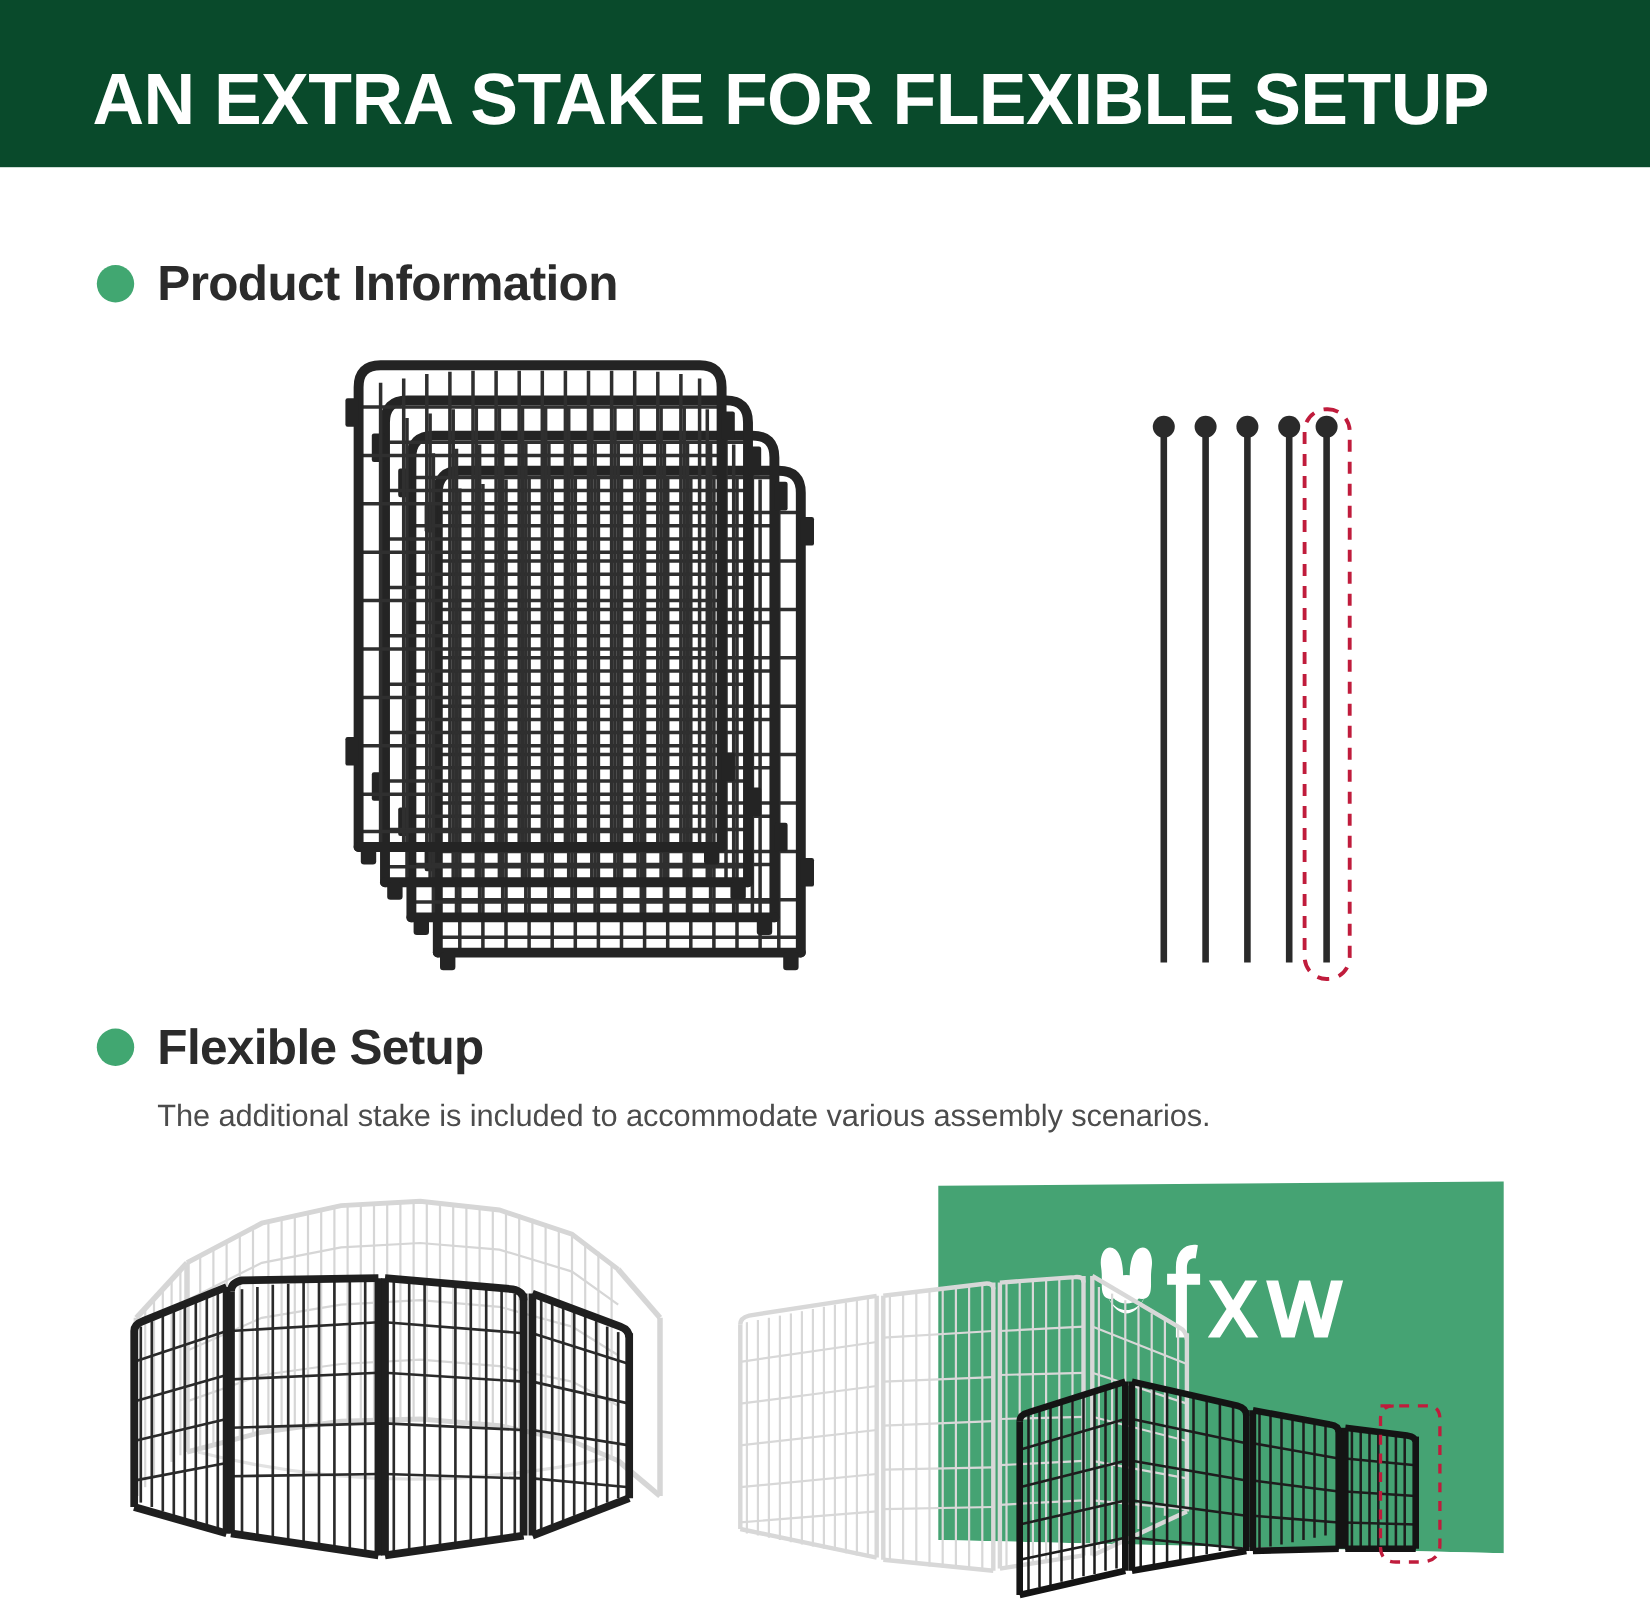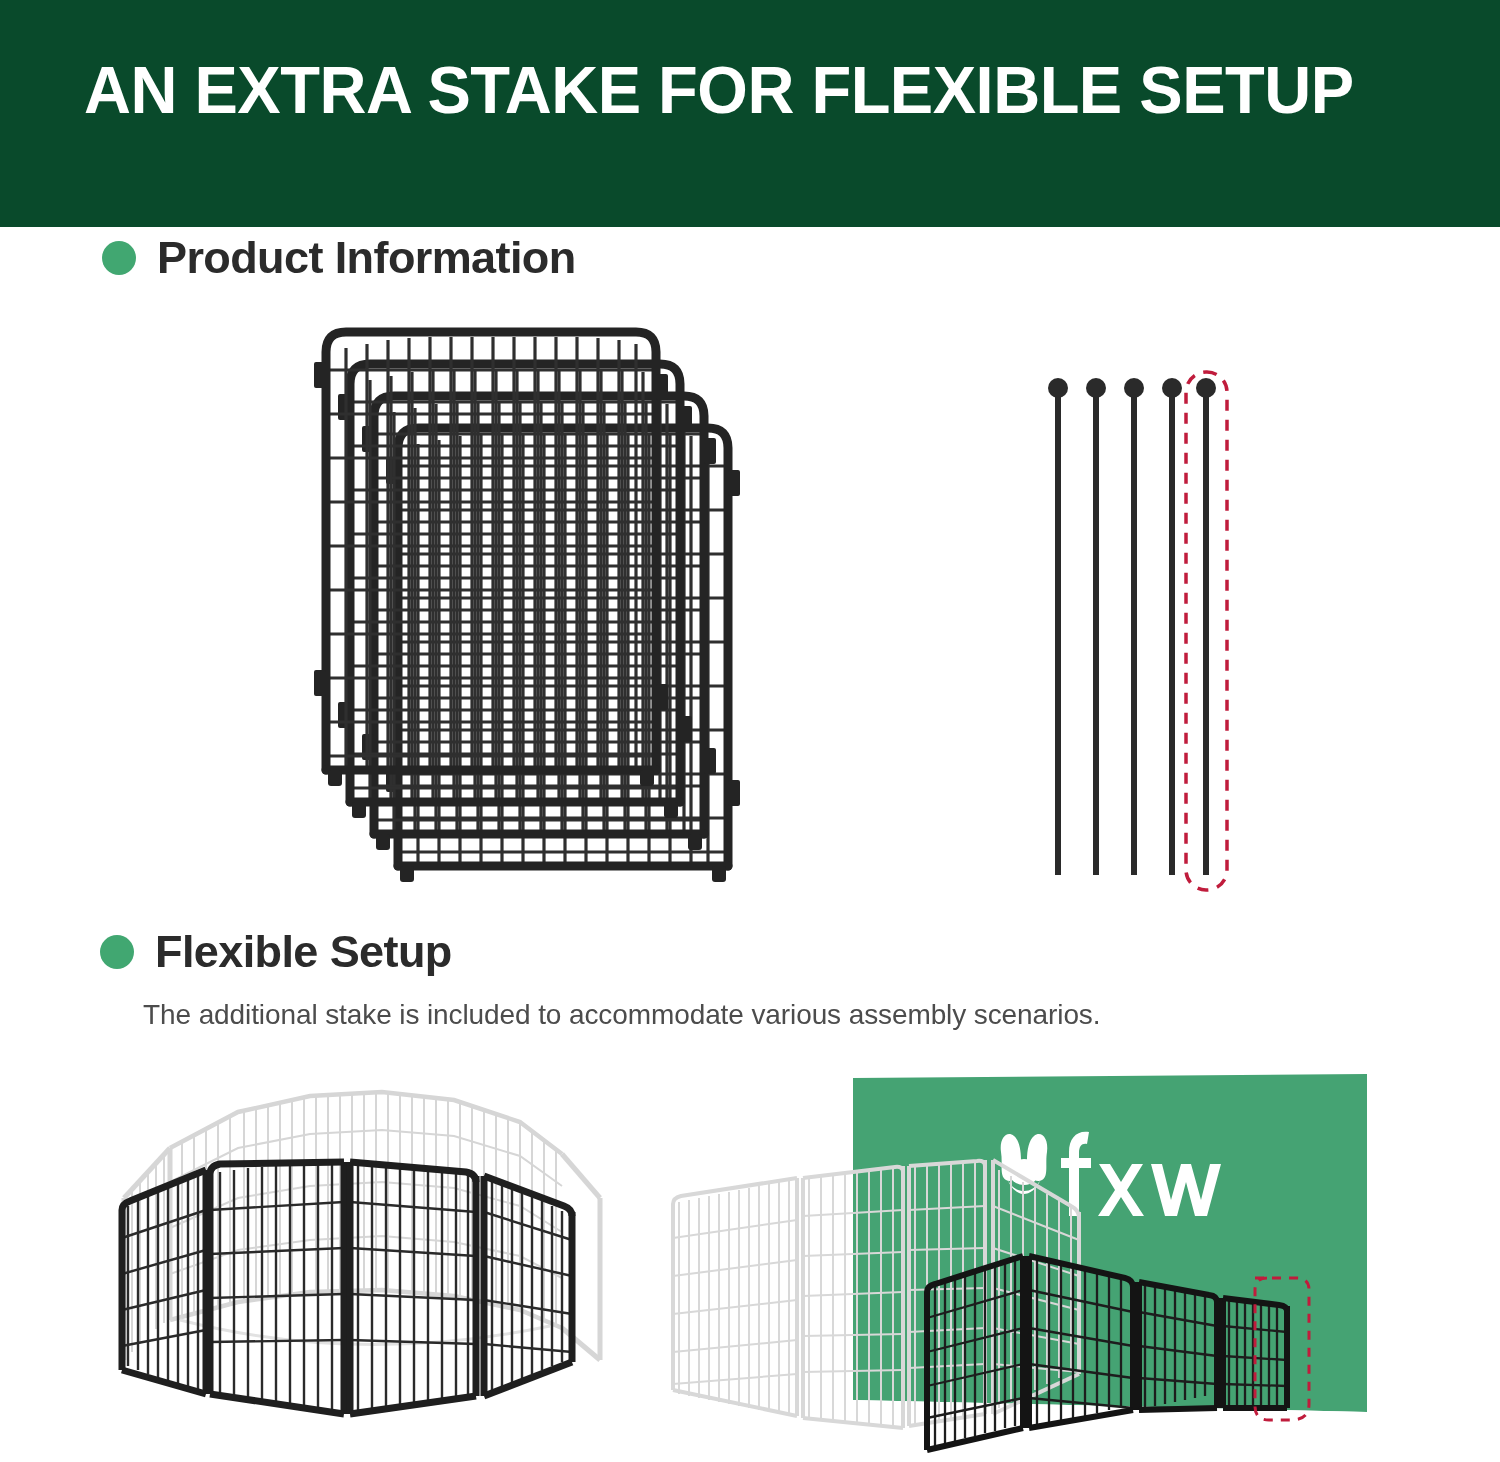--- a/index.html
+++ b/index.html
@@ -16,21 +16,21 @@
     font-family: "Liberation Sans", sans-serif;
     color: #2b2b2b;
   }
 
   
   .banner {
     position: absolute;
     left: 0;
     top: 0;
     width: 1500px;
-    height: 227px;
+    height: 152px;
     background: #094a2b;
     box-sizing: border-box;
     padding-left: 28px;
   }
   .banner-title {
     position: absolute;
     left: 84px;
     top: 47px;
     width: 1345px;
     height: 86px;
@@ -59,22 +59,22 @@
     flex: 0 0 auto;
   }
   .section-label {
     margin-left: 21px;
     font-size: 45px;
     font-weight: 700;
     color: #2b2b2b;
     letter-spacing: -0.6px;
     white-space: nowrap;
   }
-  #head-product { left: 102px; top: 232px; }
-  #head-flexible { left: 100px; top: 926px; }
+  #head-product { left: 88px; top: 232px; }
+  #head-flexible { left: 88px; top: 926px; }
 
   .section-sub {
     position: absolute;
     left: 143px;
     top: 999px;
     font-size: 28px;
     color: #4c4c4c;
     letter-spacing: -0.1px;
     white-space: nowrap;
   }

